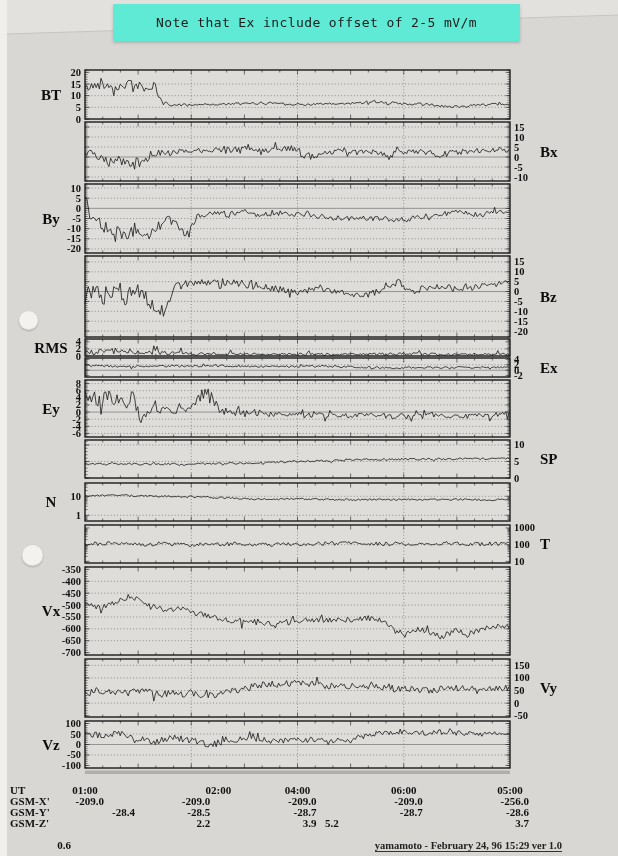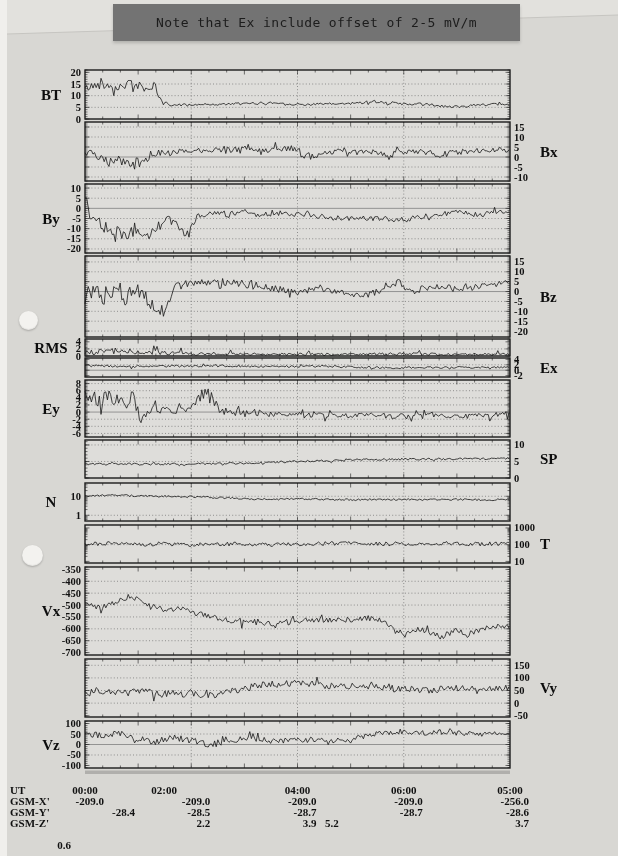--- a/index.html
+++ b/index.html
@@ -1,20 +1,20 @@
 <!DOCTYPE html>
 <html><head>
 <meta charset="utf-8">
 <style>
   html,body{margin:0;padding:0;}
   body{width:618px;height:856px;background:#b9b8b4;position:relative;overflow:hidden;}
   .page{position:absolute;left:0;top:0;width:618px;height:856px;background:#d8d7d3;overflow:hidden;
         font-family:"Liberation Serif",serif;}
   .edge-left{position:absolute;left:0;top:0;width:7px;height:856px;background:#f0efec;}
-  .note{position:absolute;left:113px;top:4px;width:407px;height:37px;background:#737373;
+  .note{position:absolute;left:113px;top:4px;width:407px;height:37px;background:#5eead4;
         box-shadow:0 2px 3px rgba(0,0,0,.18);display:flex;align-items:center;justify-content:center;
         font-family:"DejaVu Sans Mono",monospace;font-size:13px;color:#1c1c1c;letter-spacing:.4px;}
   .title{position:absolute;left:30px;top:44px;width:545px;text-align:center;
          font-size:20px;font-weight:bold;color:#0c0c0c;letter-spacing:.2px;}
   svg.chart{position:absolute;left:0;top:0;}
   .axis-rows{position:absolute;left:0;top:785px;width:618px;height:48px;font-size:11px;font-weight:bold;color:#111;}
   .axis-row{position:absolute;left:0;width:592px;height:11px;line-height:11px;}
   .axis-row .lbl{position:absolute;left:10px;}
   .axis-row .val{position:absolute;width:80px;}
   .footer{position:absolute;top:840px;right:56px;font-size:10.5px;font-weight:bold;color:#222;
@@ -1660,22 +1660,22 @@
     </svg>
 
   <div class="note">
     <span>Note that Ex include offset of 2-5 mV/m</span>
   </div>
 
 
   <div class="axis-rows">
       <div class="axis-row" style="top: 0px;">
         <span class="lbl">UT</span>
-        <span class="val" style="left: 45px; text-align: center;">00:00</span>
-        <span class="val" style="left: 151.25px; text-align: left;">02:00</span>
+        <span class="val" style="left: 45px; text-align: center;">01:00</span>
+        <span class="val" style="left: 151.25px; text-align: right;">02:00</span>
         <span class="val" style="left: 257.5px; text-align: center;">04:00</span>
         <span class="val" style="left: 363.75px; text-align: center;">06:00</span>
         <span class="val" style="left: 470px; text-align: center;">05:00</span>
       </div>
       <div class="axis-row" style="top: 11px;">
         <span class="lbl">GSM-X'</span>
         <span class="val" style="left: 24px; text-align: right;">-209.0</span>
         <span class="val" style="left: 130.25px; text-align: right;">-209.0</span>
         <span class="val" style="left: 236.5px; text-align: right;">-209.0</span>
         <span class="val" style="left: 342.75px; text-align: right;">-209.0</span>
@@ -1695,13 +1695,14 @@
         <span class="val" style="left: 130.25px; text-align: right;">2.2</span>
         <span class="val" style="left: 236.5px; text-align: right;">3.9</span>
         <span class="val" style="left: 325px; text-align: left;">5.2</span>
         <span class="val" style="left: 449px; text-align: right;">3.7</span>
       </div>
     </div>
 
   <div class="hole" style="left:19px;top:311px;width:19px;height:19px;"></div>
   <div class="hole" style="left:22px;top:545px;width:21px;height:21px;"></div>
 
+  <div class="footer">yamamoto - February 24, 96 15:29 ver 1.0</div>
 </div>
 
 </body></html>

